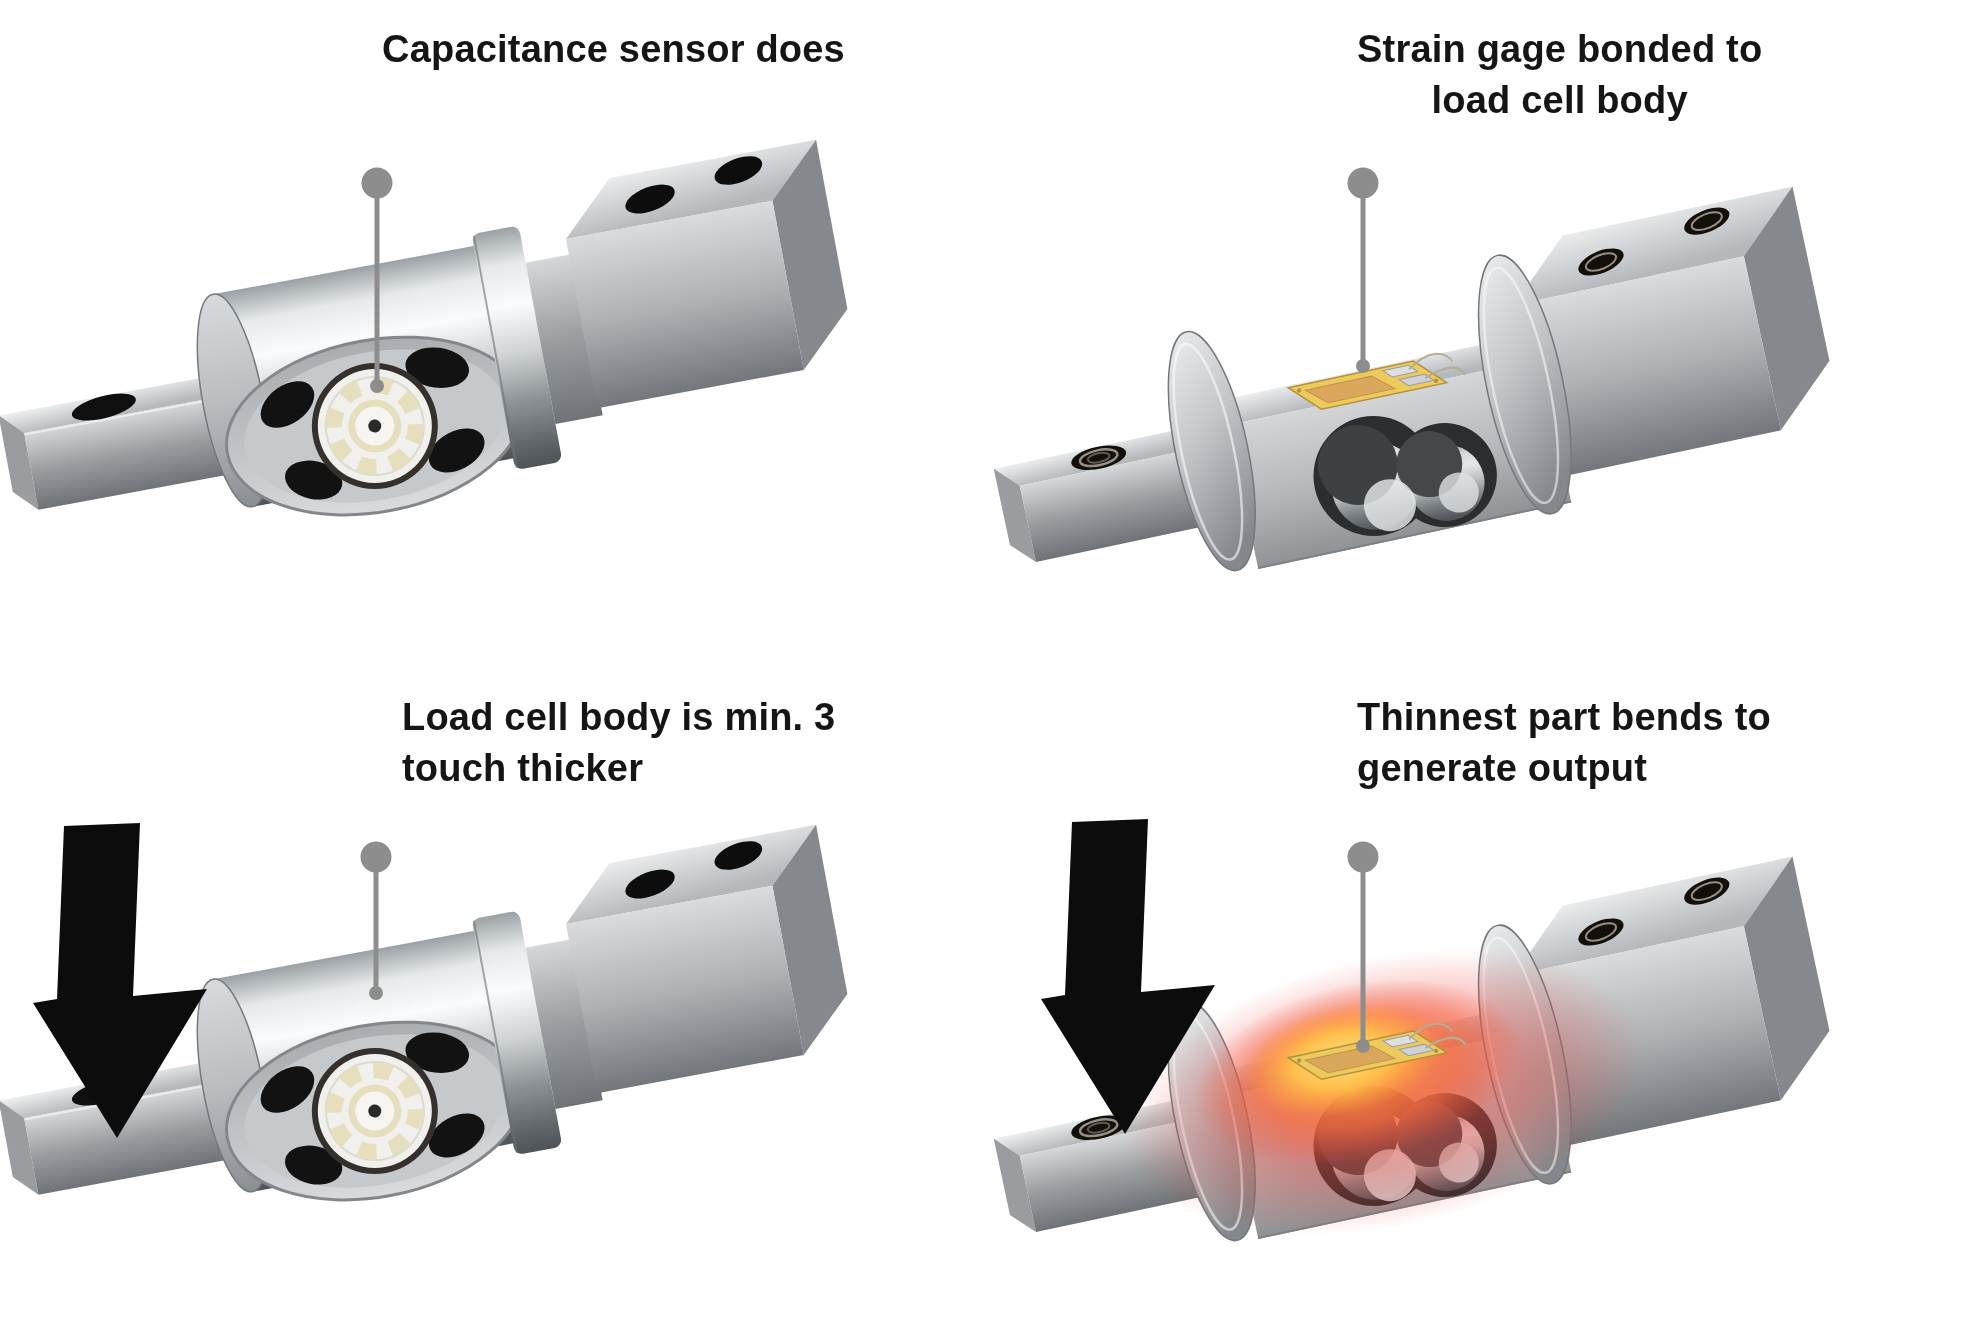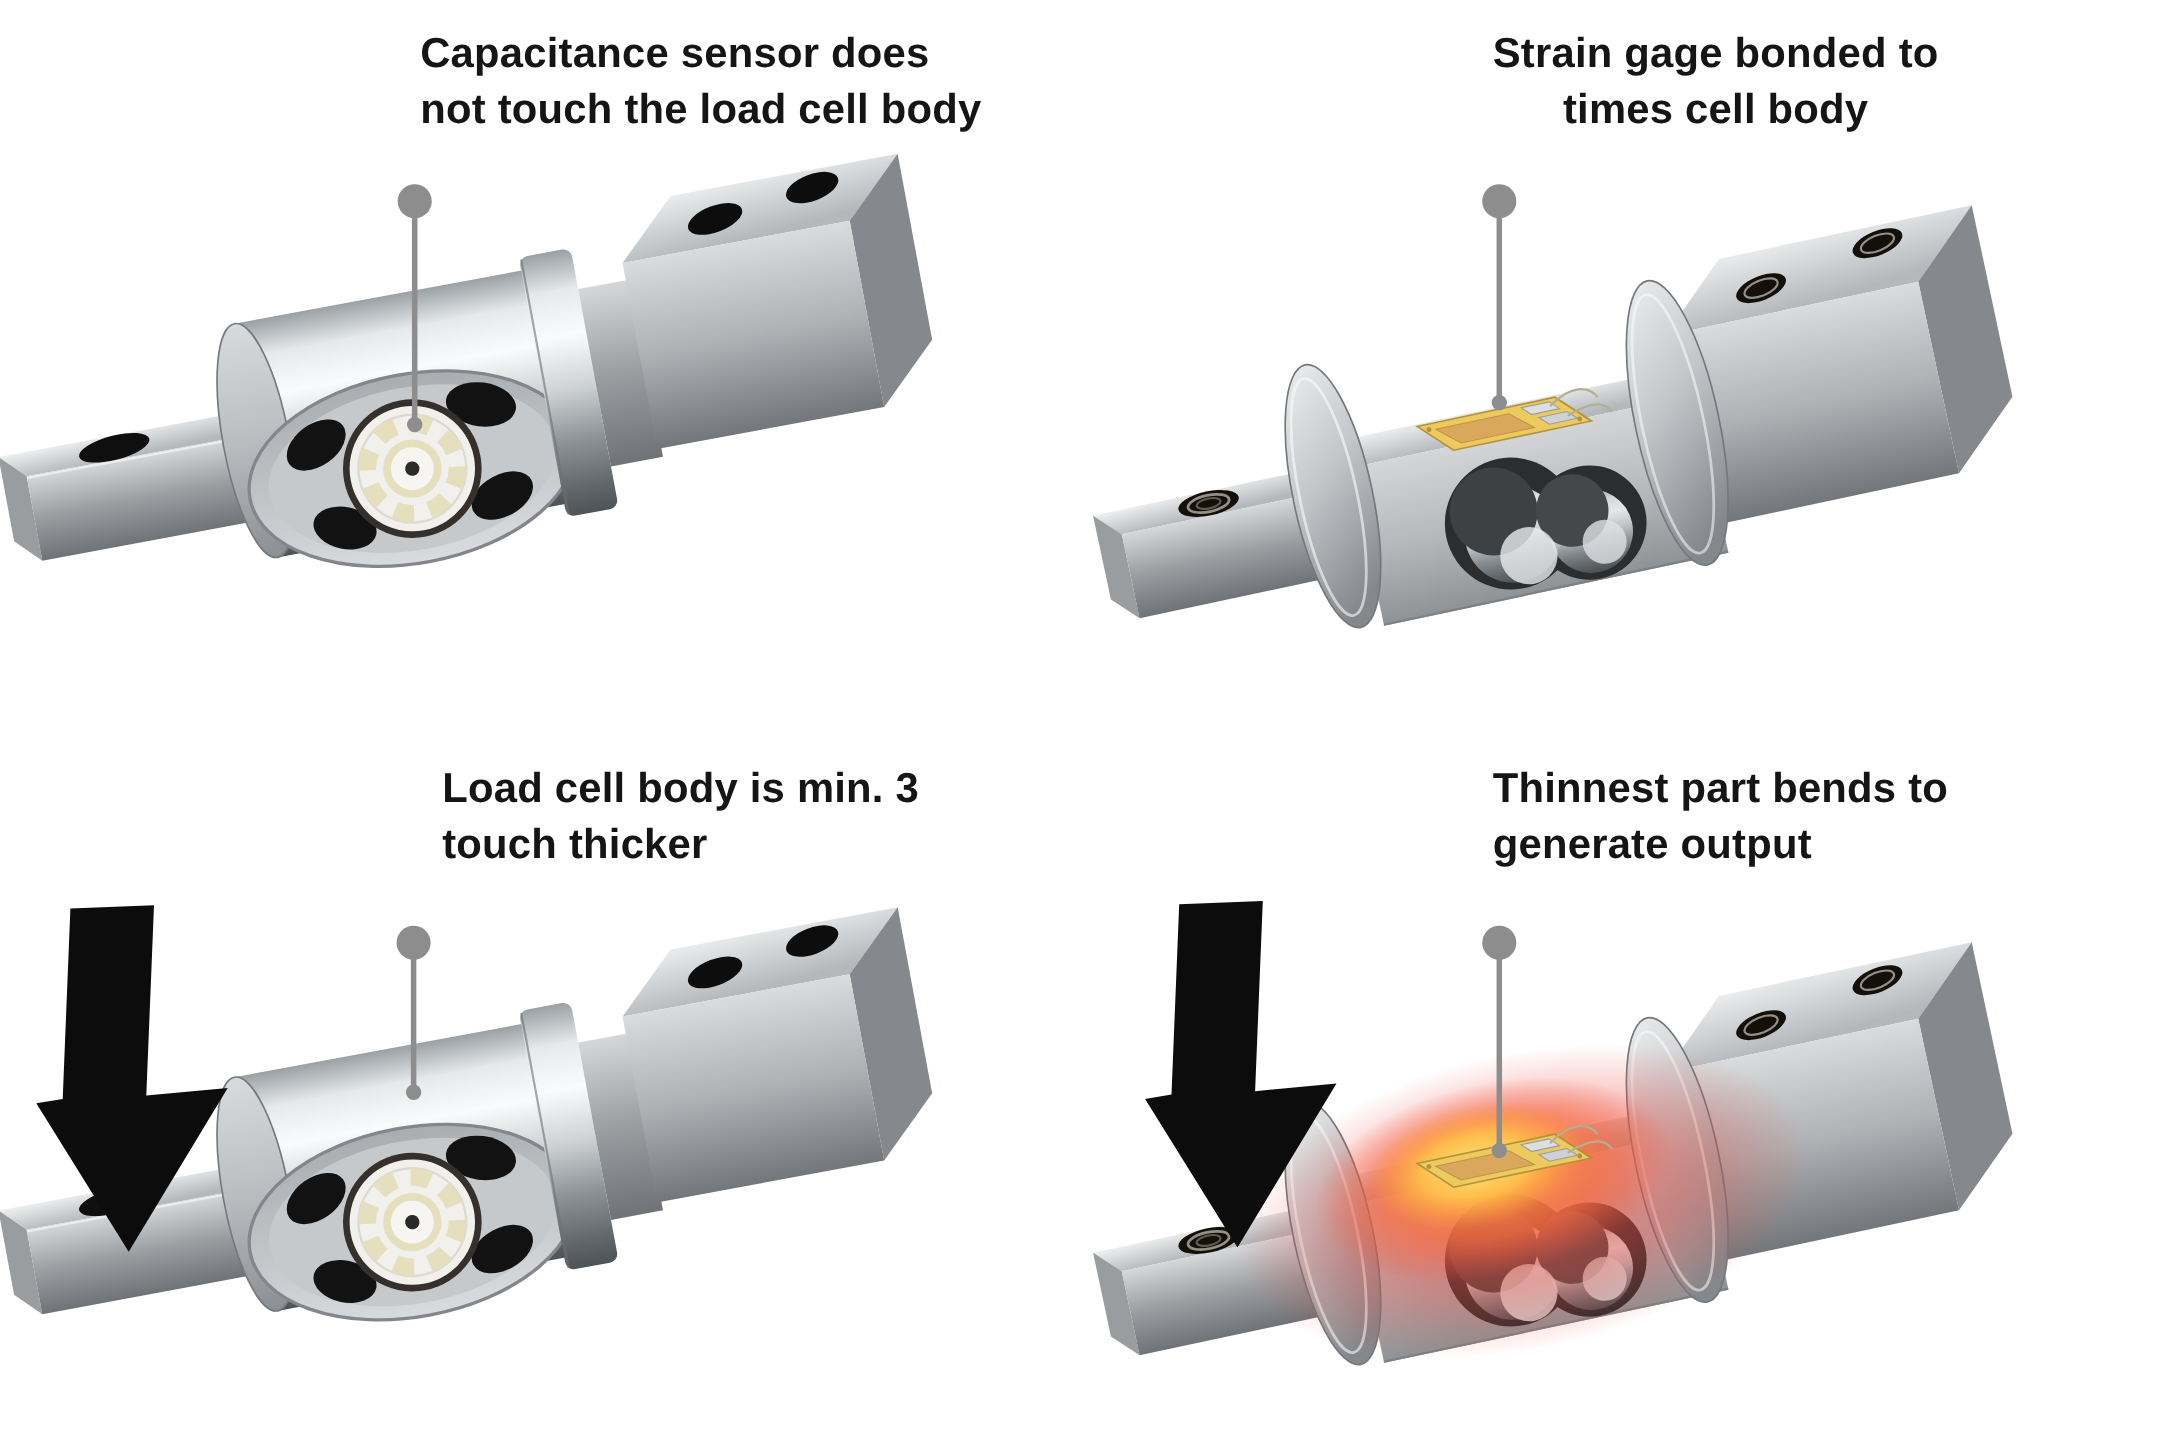--- a/index.html
+++ b/index.html
@@ -166,25 +166,24 @@
         <ellipse cx="668" cy="380" rx="28" ry="120" fill="none" stroke="#fafbfc" stroke-width="2.5" opacity="0.55"></ellipse>
         <use href="#sg-gage"></use>
       </g>
 
       <path id="down-arrow" d="M64,166 L140,163 L133,336 L207,329 L117,478 L33,343 L57,339 Z" fill="#0c0c0c"></path>
     </defs>
   </svg>
 
   <div class="caption cap-tl">
     <span>Capacitance sensor does</span>
-    <span>not touch the load cell body</span>
   </div>
   <div class="caption cap-tr">
     <span>Strain gage bonded to</span>
-    <span>times cell body</span>
+    <span>load cell body</span>
   </div>
   <div class="caption cap-bl">
     <span>Load cell body is min. 3</span>
     <span>touch thicker</span>
   </div>
   <div class="caption cap-br">
     <span>Thinnest part bends to</span>
     <span>generate output</span>
   </div>
 

